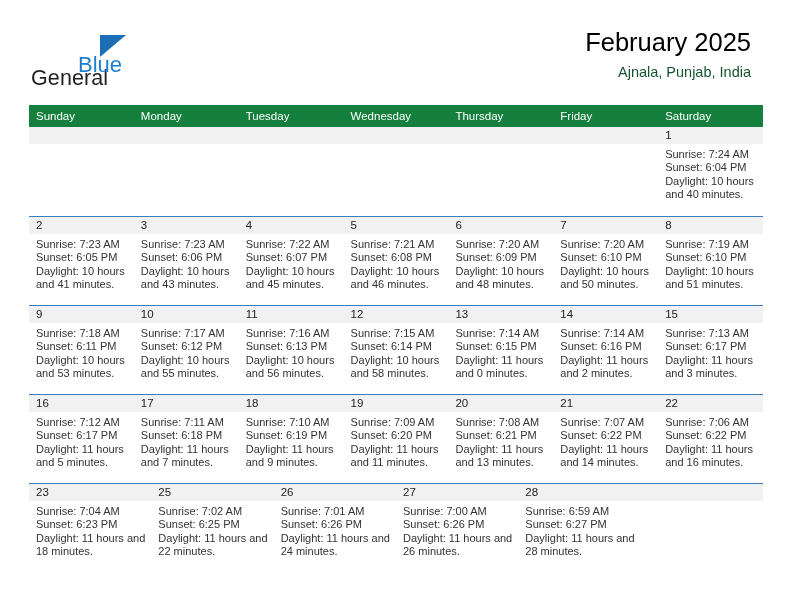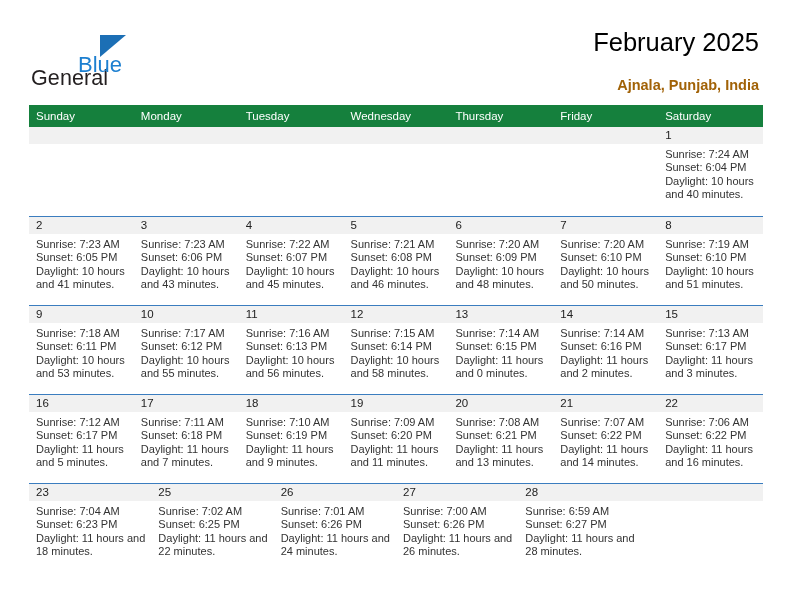--- a/index.html
+++ b/index.html
@@ -60,37 +60,36 @@
     position: absolute;
     left: 49px;
     top: 20px;
     font-size: 22px;
     color: #1c7fd0;
     line-height: 1;
     font-family: "Liberation Sans", sans-serif;
   }
   .title-block {
     position: absolute;
-    right: 4px;
+    right: 12px;
     top: 0;
     text-align: right;
   }
   .cal-title {
     font-size: 25.5px;
     color: #000000;
     line-height: 1.15;
     white-space: nowrap;
   }
   .cal-subtitle {
     font-size: 14.5px;
-    color: #a16207;
-    margin-top: 20px;
+    color: #14532d;
+    margin-top: 7px;
     line-height: 1.15;
     white-space: nowrap;
-    font-weight: bold;
   }
 
   
   .calendar {
     position: absolute;
     left: 29px;
     top: 105px;
     width: 734px;
   }
   .weekday-row {

